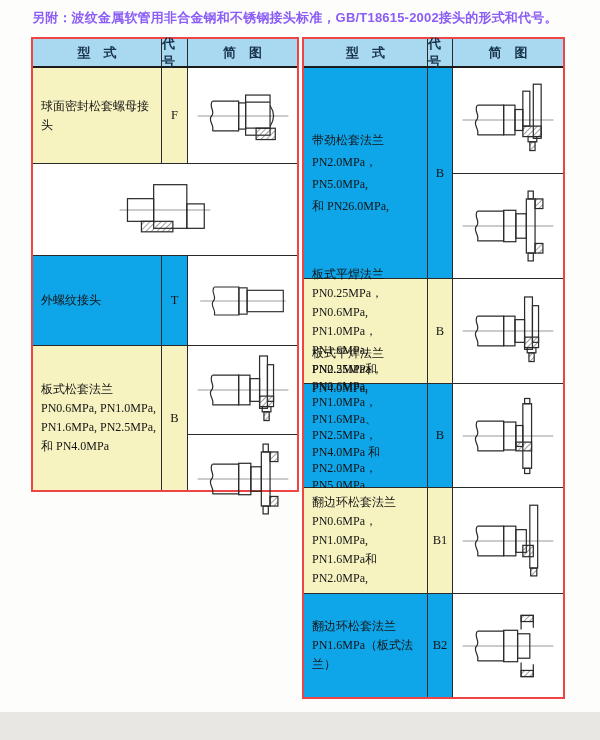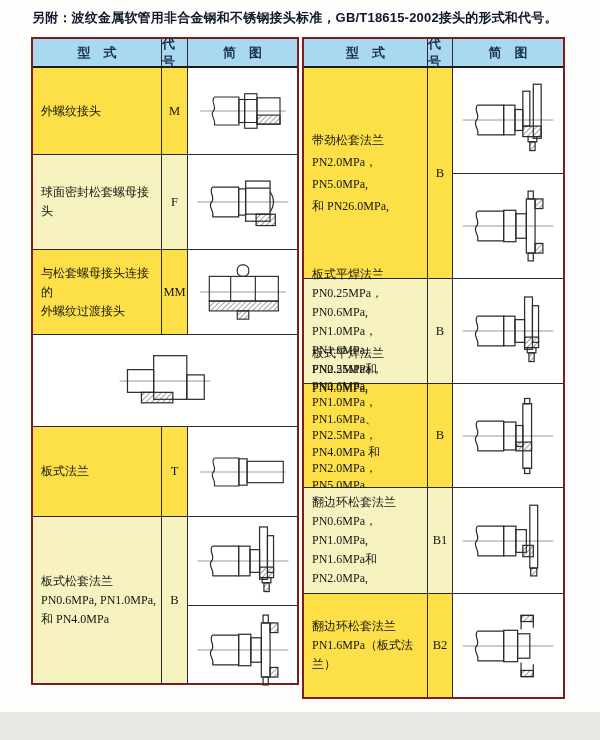--- a/index.html
+++ b/index.html
@@ -11,25 +11,25 @@
   html,body{margin:0;padding:0;}
   body{
     width:600px;height:740px;position:relative;overflow:hidden;
     background:var(--page-bg);
     font-family:"Liberation Serif",serif;
     color:#111;
   }
   .title{
     position:absolute;left:32px;top:9px;width:540px;
     font-family:"Liberation Sans",sans-serif;
-    font-weight:bold;font-size:13px;letter-spacing:0.2px;color:#0f172a;
+    font-weight:bold;font-size:13px;letter-spacing:0.2px;color:#8b5cf6;
   }
   .tbl{
-    position:absolute;top:37px;background:#fde047;
-    border:2px solid #7f1d1d;box-sizing:border-box;
+    position:absolute;top:37px;background:#0ea5e9;
+    border:2px solid #ef4444;box-sizing:border-box;
   }
   .tbl-left{left:31px;width:268px;}
   .tbl-right{left:302px;width:263px;}
   .thead{
     display:flex;height:29px;background:var(--header-bg);
     border-bottom:2px solid #1b1b1b;box-sizing:border-box;
   }
   .th{
     display:flex;align-items:center;justify-content:center;
     font-weight:bold;font-size:13px;color:#17324a;box-sizing:border-box;
@@ -227,81 +227,59 @@
 
 <div class="title">另附：波纹金属软管用非合金钢和不锈钢接头标准，GB/T18615-2002接头的形式和代号。</div>
 
 <div class="tbl tbl-left">
   <div class="thead">
     <div class="th c-type">型　式</div>
     <div class="th c-code">代号</div>
     <div class="th c-diag">简　图</div>
   </div>
 
-  <div class="row" style="height:86px">
-    <div class="cell type c-type">
-        <div>外螺纹接头</div>
-      </div>
-    <div class="cell code c-code">M</div>
-    <div class="cell diag">
-      <svg class="d" viewBox="0 0 110 90">
-          <use href="#sym-m" xlink:href="#sym-m"></use>
-        </svg>
-    </div>
-  </div>
 
   <div class="row r-tall" style="height:95px">
     <div class="cell type c-type hl">
         <div>球面密封松套螺母接头</div>
       </div>
     <div class="cell code c-code hl">F</div>
     <div class="cell diag">
       <svg class="d" viewBox="0 0 110 90">
           <use href="#sym-f" xlink:href="#sym-f"></use>
         </svg>
     </div>
   </div>
 
-  <div class="row" style="height:85px">
-    <div class="cell type c-type">
-        <div>与松套螺母接头连接的</div>
-        <div>外螺纹过渡接头</div>
-      </div>
-    <div class="cell code c-code">MM</div>
-    <div class="cell diag">
-      <svg class="d" viewBox="0 0 110 90">
-          <use href="#sym-mm" xlink:href="#sym-mm"></use>
-        </svg>
-    </div>
-  </div>
 
   <div class="row r-tall" style="height:92px">
     <div class="cell diag">
       <svg class="d" viewBox="0 0 110 90">
           <use href="#sym-mf" xlink:href="#sym-mf"></use>
         </svg>
     </div>
   </div>
 
   <div class="row" style="height:90px">
     <div class="cell type c-type">
-        <div>板式法兰</div>
+        <div>外螺纹接头</div>
       </div>
     <div class="cell code c-code">T</div>
     <div class="cell diag">
       <svg class="d" viewBox="0 0 110 90">
           <use href="#sym-t" xlink:href="#sym-t"></use>
         </svg>
     </div>
   </div>
 
-  <div class="row" style="height:167px">
+  <div class="row" style="height:145px">
     <div class="cell type c-type hl">
         <div>板式松套法兰</div>
         <div>PN0.6MPa, PN1.0MPa,</div>
+        <div>PN1.6MPa, PN2.5MPa,</div>
         <div>和 PN4.0MPa</div>
       </div>
     <div class="cell code c-code hl">B</div>
     <div class="cell diag">
       <div class="subwrap">
         <div class="sub">
           <svg class="d" viewBox="0 0 110 90">
               <use href="#sym-flange-plate" xlink:href="#sym-flange-plate"></use>
             </svg>
         </div>

